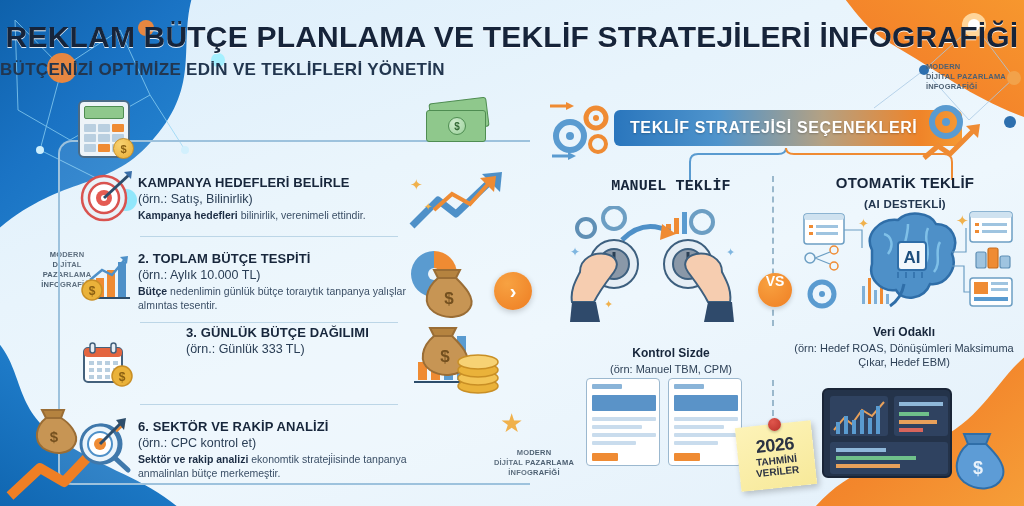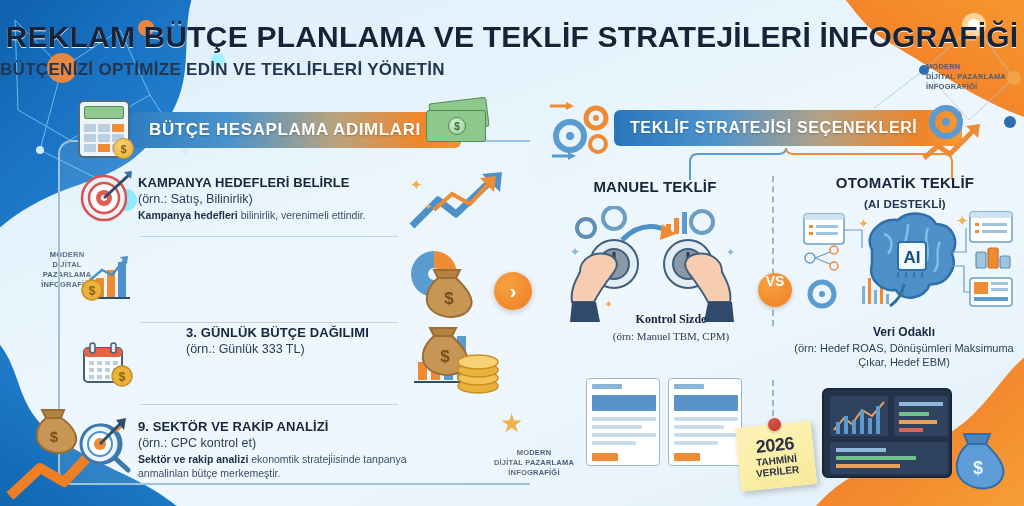--- a/index.html
+++ b/index.html
@@ -240,23 +240,20 @@
     <div>İNFOGRAFİĞİ</div>
   </div>
   <div class="watermark" id="wm-bottom">
     <div>MODERN</div>
     <div>DİJİTAL PAZARLAMA</div>
     <div>İNFOGRAFİĞİ</div>
   </div>
 
   <div class="panel-card" id="left-card"></div>
 
-  <div class="band" id="band-left">
-    <span>BÜTÇE HESAPLAMA ADIMLARI</span>
-  </div>
 
   <div class="ill" style="left:78px;top:100px;width:52px;height:58px;">
     <div style="position:absolute;inset:0;background:#eef4f8;border:2px solid #4b6b86;border-radius:6px;"></div>
     <div style="position:absolute;left:6px;top:6px;right:6px;height:13px;background:#8fc88c;border:1px solid #4f8d52;border-radius:2px;"></div>
     <div style="position:absolute;left:6px;top:24px;right:6px;bottom:6px;display:grid;grid-template-columns:repeat(3,1fr);grid-template-rows:repeat(3,1fr);gap:2.5px;">
       <i style="background:#b9cfe0;border-radius:1px;"></i>
         <i style="background:#b9cfe0;border-radius:1px;"></i>
         <i style="background:#ef8b33;border-radius:1px;"></i>
       <i style="background:#b9cfe0;border-radius:1px;"></i>
         <i style="background:#b9cfe0;border-radius:1px;"></i>
@@ -300,20 +297,28 @@
     <svg viewBox="0 0 56 56" width="56" height="56">
       <rect x="18" y="28" width="8" height="20" fill="#ef8b33"></rect>
       <rect x="29" y="20" width="8" height="28" fill="#ef8b33"></rect>
       <rect x="40" y="12" width="8" height="36" fill="#4e90c8"></rect>
       <line x1="10" y1="48" x2="52" y2="48" stroke="#2d4d6b" stroke-width="2"></line>
       <path d="M12 30 L24 20 L34 25 L48 8" stroke="#4e90c8" stroke-width="2.5" fill="none"></path>
       <path d="M42 7 L50 6 L49 14 Z" fill="#4e90c8"></path>
       <circle cx="14" cy="40" r="10" fill="#eab23a" stroke="#c98f25" stroke-width="1.5"></circle>
       <text x="14" y="45" font-size="12" font-weight="bold" fill="#8a5f12" text-anchor="middle" font-family="Liberation Sans, sans-serif">$</text>
     </svg>
+  </div>
+  <div class="step" style="top:252px;">
+    <div class="step-title">2. TOPLAM BÜTÇE TESPİTİ</div>
+    <div class="step-sub">(örn.: Aylık 10.000 TL)</div>
+    <div class="step-desc">
+      <b>Bütçe</b>
+      <span>nedenlimin günlük bütçe toraıytık tanpanya yalışlar almıntas tesentir.</span>
+    </div>
   </div>
   <div class="divider" style="top:322px;"></div>
 
   <div class="step-icon" style="top:336px;">
     <svg viewBox="0 0 56 56" width="56" height="56">
       <rect x="6" y="12" width="38" height="34" rx="4" fill="#fff" stroke="#43soft" stroke-width="0"></rect>
       <rect x="6" y="12" width="38" height="34" rx="4" fill="#ffffff" stroke="#44617c" stroke-width="2"></rect>
       <rect x="6" y="12" width="38" height="9" rx="4" fill="#e4653f"></rect>
       <rect x="12" y="7" width="5" height="10" rx="2.5" fill="#e8eff5" stroke="#44617c" stroke-width="1.5"></rect>
       <rect x="33" y="7" width="5" height="10" rx="2.5" fill="#e8eff5" stroke="#44617c" stroke-width="1.5"></rect>
@@ -345,21 +350,21 @@
       <circle cx="24" cy="26" r="19" fill="#eaf4fb" stroke="#3f78ab" stroke-width="3"></circle>
       <circle cx="24" cy="26" r="12" fill="#fff" stroke="#4e90c8" stroke-width="2"></circle>
       <circle cx="24" cy="26" r="6" fill="#ef8b33"></circle>
       <circle cx="24" cy="26" r="2" fill="#fff"></circle>
       <line x1="37" y1="40" x2="50" y2="52" stroke="#3f78ab" stroke-width="5" stroke-linecap="round"></line>
       <line x1="24" y1="26" x2="45" y2="7" stroke="#ef8b33" stroke-width="2.5"></line>
       <path d="M40 5 L47 4 L46 11 Z" fill="#ef8b33"></path>
     </svg>
   </div>
   <div class="step" style="top:420px;">
-    <div class="step-title">9. SEKTÖR VE RAKİP ANALİZİ</div>
+    <div class="step-title">6. SEKTÖR VE RAKİP ANALİZİ</div>
     <div class="step-sub">(örn.: CPC kontrol et)</div>
     <div class="step-desc">
       <b>Sektör ve rakip analizi</b>
       <span>ekonomtik strateji̇isinde tanpanya anmalinlan bütçe merkemeştir.</span>
     </div>
   </div>
 
   <svg style="position:absolute;left:404px;top:170px;width:110px;height:70px;">
     <path d="M8 56 L34 30 L52 44 L92 6" stroke="#4e90c8" stroke-width="7" fill="none" stroke-linejoin="round"></path>
     <path d="M78 4 L98 2 L96 22 Z" fill="#4e90c8"></path>
@@ -431,21 +436,21 @@
     <circle cx="26" cy="22" r="4" fill="#5a9bd0"></circle>
     <path d="M4 58 L18 46 L30 54 L56 28" stroke="#ef8b33" stroke-width="5" fill="none"></path>
     <path d="M46 26 L60 24 L58 38 Z" fill="#ef8b33"></path>
   </svg>
 
   <svg style="position:absolute;left:598px;top:146px;width:404px;height:36px;">
     <path d="M92 34 L92 16 Q92 8 100 8 L180 8 Q188 8 188 2" stroke="#5a9bd0" stroke-width="2" fill="none"></path>
     <path d="M188 2 Q188 8 196 8 L346 8 Q354 8 354 16 L354 34" stroke="#ef8b33" stroke-width="2" fill="none"></path>
   </svg>
 
-  <div class="col-head" style="left:560px;top:178px;width:190px;">
+  <div class="col-head" style="left:576px;top:178px;width:190px;font-family:Liberation Mono, monospace;">
     <div>MANUEL TEKLİF</div>
   </div>
   <div class="col-head" style="left:800px;top:174px;width:210px;">
     <div>OTOMATİK TEKLİF</div>
     <div class="col-sub">(AI DESTEKLİ)</div>
   </div>
 
   <div class="dashed-v" style="left:772px;top:176px;height:150px;"></div>
   <div class="dashed-v" style="left:772px;top:380px;height:46px;"></div>
 
@@ -531,21 +536,21 @@
       <rect x="200" y="50" width="10" height="12" rx="2" fill="#9fc4e0" stroke="#5f8fb5" stroke-width="1.2"></rect>
     </g>
     <rect x="170" y="72" width="42" height="28" rx="3" fill="#fff" stroke="#6c9ec3" stroke-width="1.5"></rect>
     <rect x="174" y="76" width="14" height="12" fill="#ef8b33"></rect>
     <rect x="191" y="76" width="17" height="3" fill="#9fc4e0"></rect>
     <rect x="191" y="82" width="17" height="3" fill="#9fc4e0"></rect>
     <rect x="174" y="91" width="34" height="4" fill="#5a9bd0"></rect>
     <path d="M152 60 L164 60 L164 86 L170 86" stroke="#6c9ec3" stroke-width="1.2" fill="none"></path>
   </svg>
 
-  <div class="col-cap" style="left:578px;top:312px;width:186px;font-family:Liberation Serif, serif;">
+  <div class="col-cap" style="left:578px;top:346px;width:186px;">
     <div>Kontrol Sizde</div>
     <div class="cap-sub">(örn: Manuel TBM, CPM)</div>
   </div>
   <div class="col-cap" style="left:792px;top:325px;width:224px;">
     <div>Veri Odaklı</div>
     <div class="cap-sub">(örn: Hedef ROAS, Dönüşümleri Maksimuma Çıkar, Hedef EBM)</div>
   </div>
 
   <div class="panel-ui" style="left:586px;top:378px;width:74px;height:88px;">
     <div class="bar" style="left:5px;top:5px;width:30px;height:5px;background:#8ab4d8;"></div>

